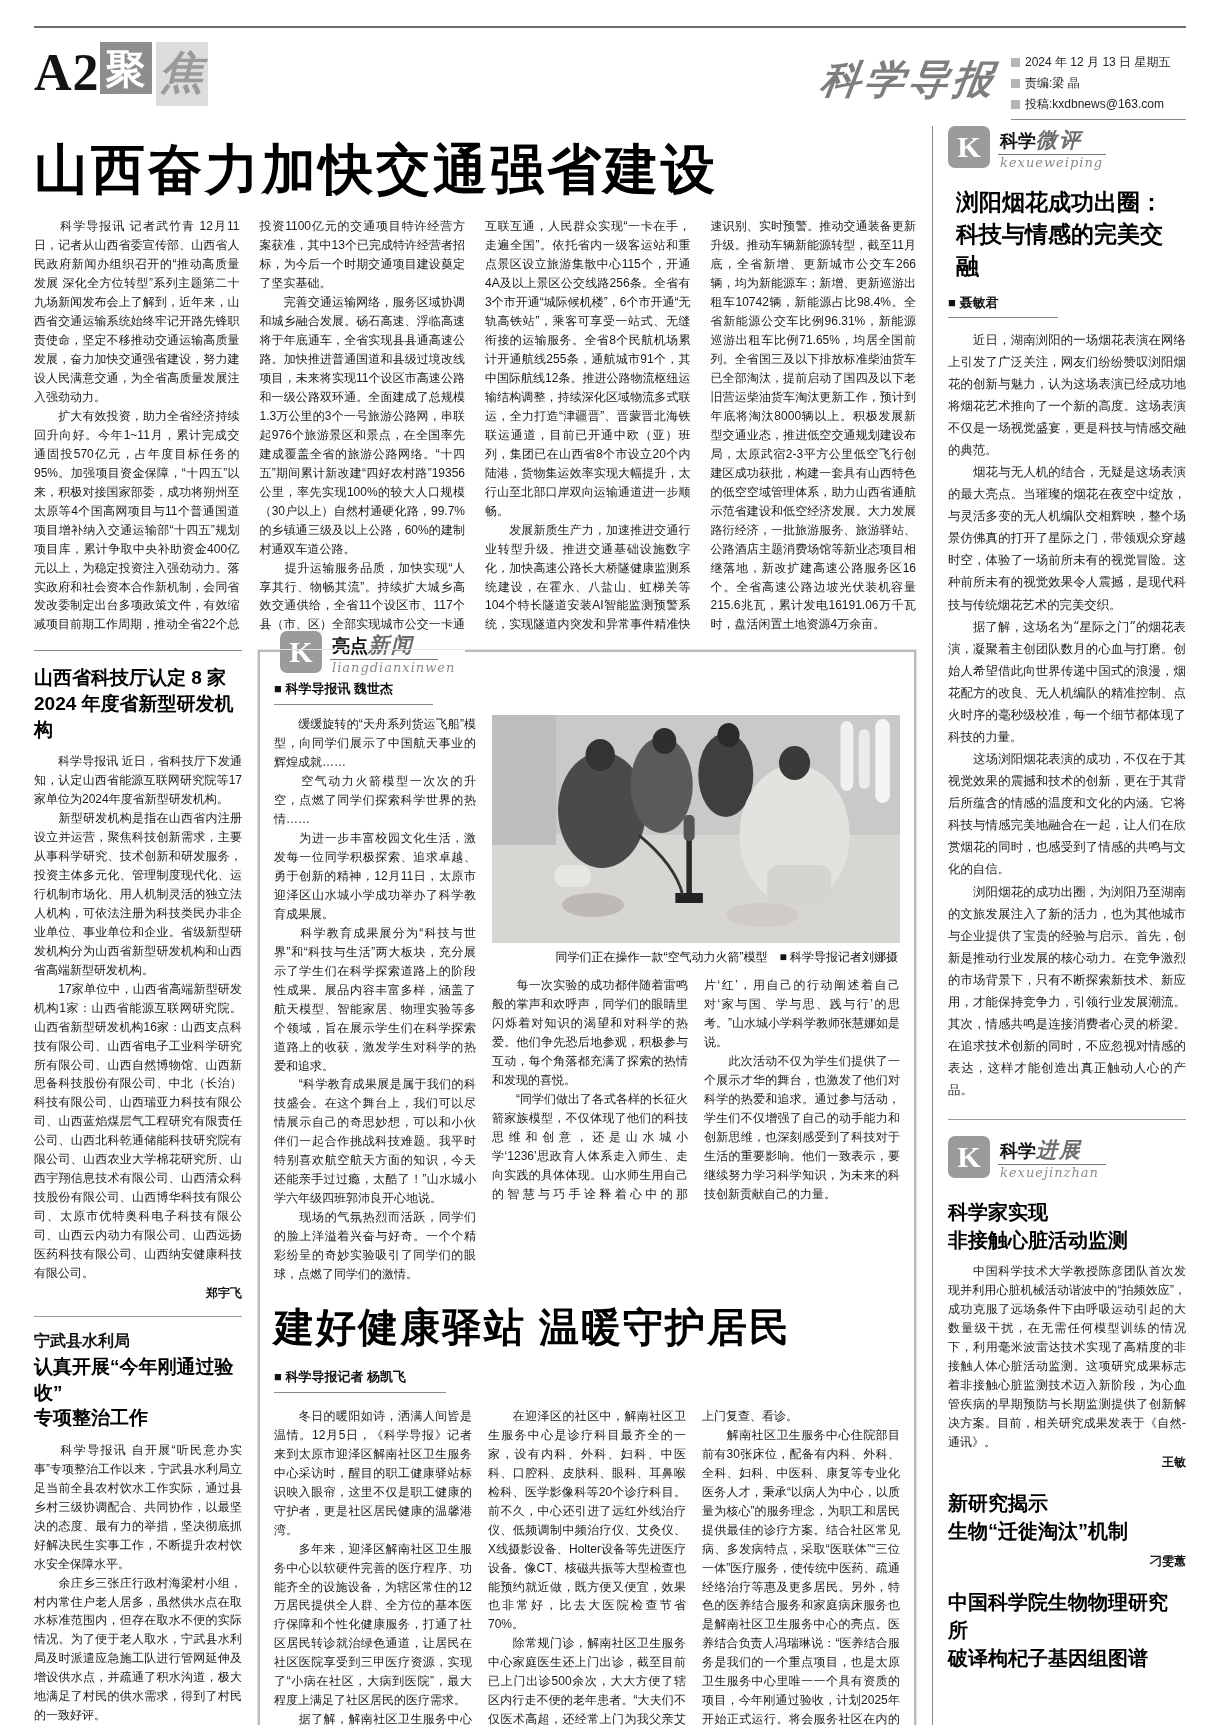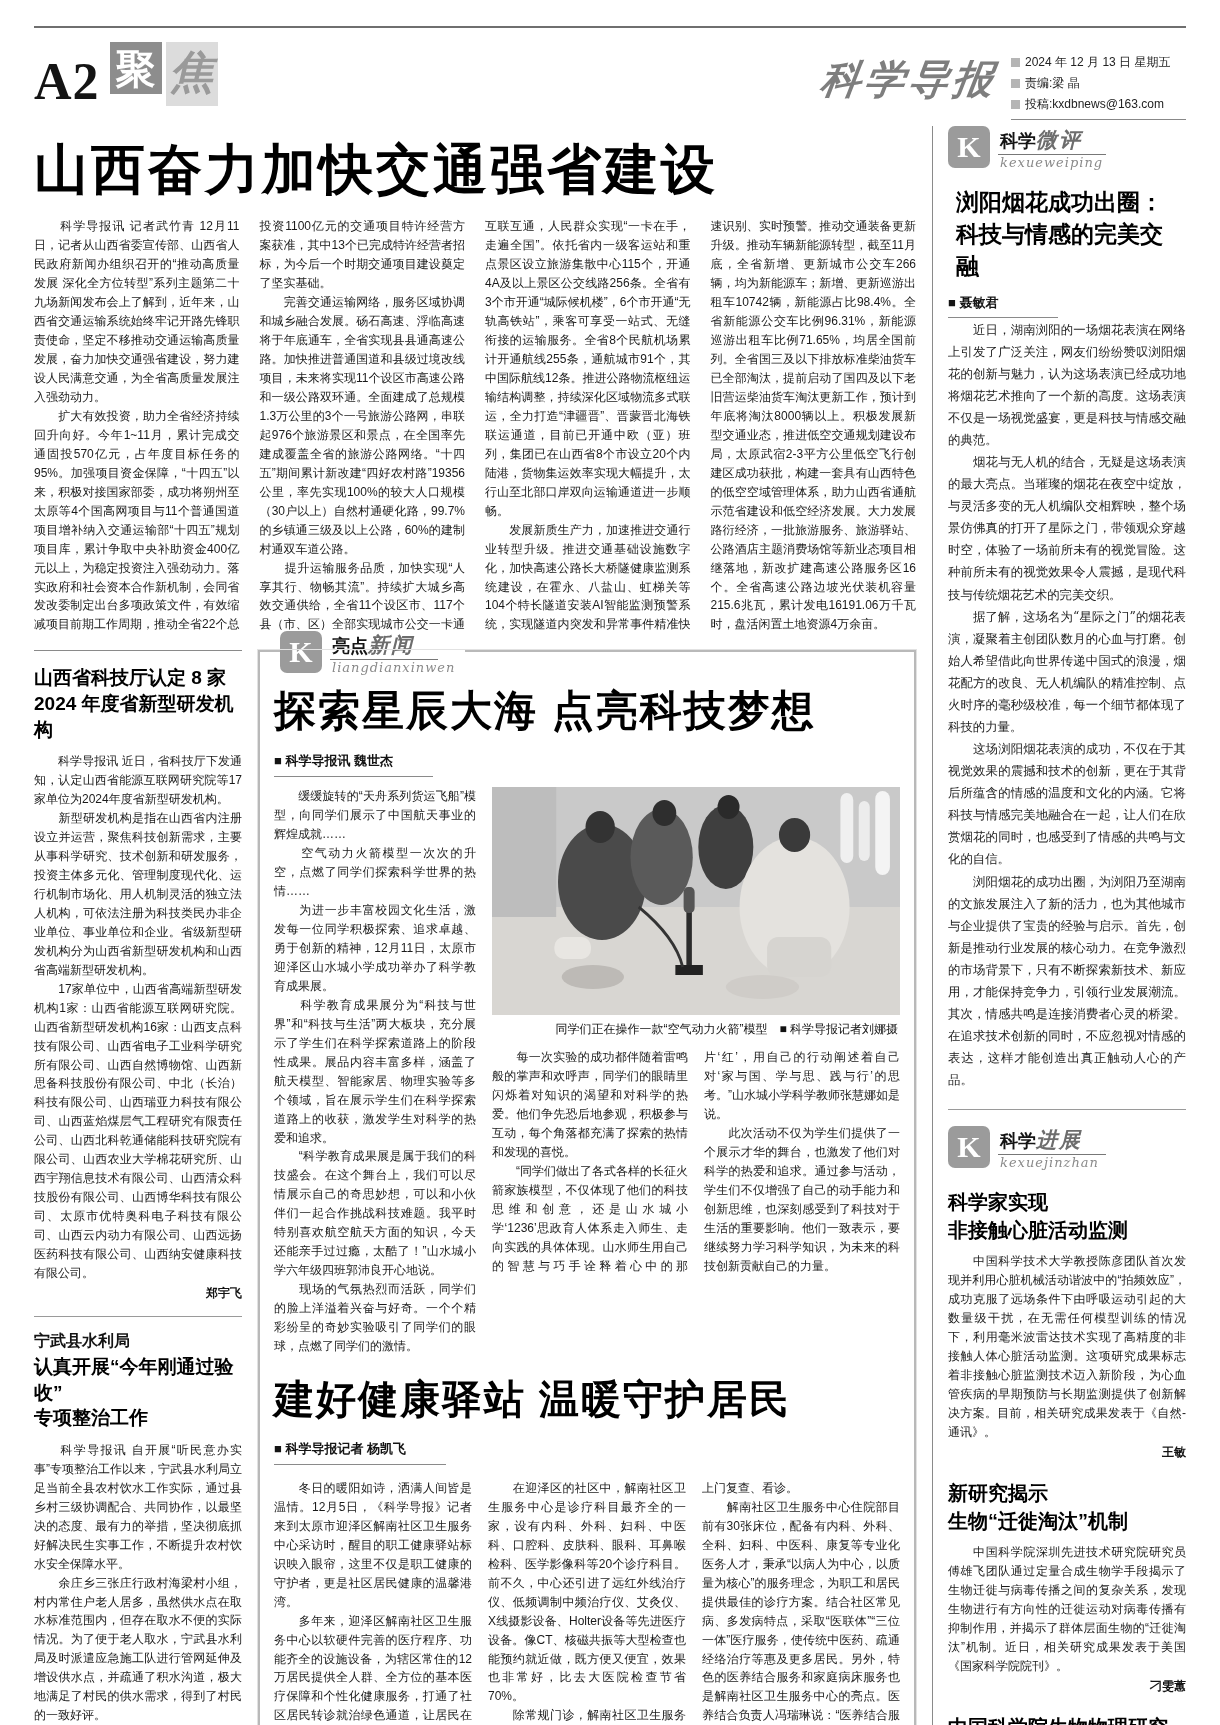--- a/index.html
+++ b/index.html
@@ -1,20 +1,20 @@
 <!DOCTYPE html>
 <html><head>
 <meta charset="utf-8">
 <style>
   html,body{margin:0;padding:0;background:#e9e9e9;font-family:"Liberation Sans","DejaVu Sans",sans-serif;color:#141414;}
   .page{width:1220px;height:1725px;background:#fff;margin:0 auto;box-sizing:border-box;padding:26px 34px 0;overflow:hidden;position:relative;}
   .toprule{border-top:2px solid #6f6f6f;margin-bottom:12px;}
   
   .hdr{display:flex;justify-content:space-between;align-items:flex-start;height:86px;}
-  .hdr-left{display:flex;align-items:flex-end;gap:10px;}
+  .hdr-left{display:flex;align-items:center;}
   .page-num{font-family:"Liberation Serif","DejaVu Serif",serif;font-size:52px;font-weight:bold;line-height:.95;letter-spacing:1px;}
   .seclogo{display:flex;gap:4px;margin-top:2px;}
   .seclogo .c1{display:inline-block;width:52px;height:52px;background:#8d8d8d;color:#fff;font-size:40px;font-weight:900;text-align:center;line-height:54px;}
   .seclogo .c2{display:inline-block;width:52px;height:64px;background:#dcdcdc;color:#9a9a9a;font-family:"DejaVu Serif",serif;font-style:italic;font-size:44px;font-weight:bold;text-align:center;line-height:60px;}
   .hdr-right{display:flex;align-items:flex-start;gap:14px;margin-top:12px;}
   .paper-name{font-family:"DejaVu Serif","Liberation Serif",serif;font-style:italic;font-weight:bold;font-size:40px;color:#7e7e7e;letter-spacing:4px;transform:skewX(-8deg);}
   .hdr-meta{font-size:12px;line-height:1.75;color:#222;border-bottom:1px solid #888;padding-bottom:4px;min-width:175px;}
   .hdr-meta .row{display:flex;align-items:center;gap:5px;}
   .sq{display:inline-block;width:9px;height:9px;background:#b5b5b5;flex:none;}
   
@@ -50,21 +50,21 @@
   .art1-right{flex:1;min-width:0;}
   .photo{width:100%;height:228px;background:#cfcfcf;overflow:hidden;}
   .photo svg{display:block;width:100%;height:100%;}
   .caption{font-size:12px;text-align:right;padding:6px 2px 10px;color:#111;}
   .two-col{column-count:2;column-gap:16px;}
   .three-col{column-count:3;column-gap:16px;margin-top:4px;}
   .art2{margin-top:16px;}
   .art2 h2{font-size:40px;font-weight:900;letter-spacing:2px;margin:4px 0 12px;color:#000;}
   
   .sb-art h2{font-size:23px;font-weight:900;line-height:1.4;margin:16px 8px 10px;white-space:pre-line;color:#000;}
-  .sb-byline{display:inline-block;font-size:13px;font-weight:bold;border-bottom:1px solid #8a8a8a;padding:0 60px 5px 0;margin-bottom:1px;}
+  .sb-byline{display:inline-block;font-size:13px;font-weight:bold;border-bottom:1px solid #8a8a8a;padding:0 60px 5px 0;margin-bottom:11px;}
   .serif-body{font-family:"DejaVu Serif","Liberation Serif",serif;font-size:12.4px;line-height:1.78;text-align:justify;white-space:pre-line;color:#222;}
   .sb-divider{border-top:1px solid #9a9a9a;margin:18px 0 0;}
   .sb-item h3{font-size:20px;font-weight:900;line-height:1.4;margin:18px 0 8px;white-space:pre-line;color:#000;}
   .sb-item .body-text{font-size:12px;}
   .sb-badge{margin-top:16px;}
 </style>
 </head>
 <body>
 
 <div class="page">
@@ -137,21 +137,20 @@
           <div class="hlbox">
             <div class="kbadge">
               <span class="kbox">K</span>
               <span>
                 <span class="bt"><span>亮点</span><span class="script">新闻</span></span>
                 <div class="py">liangdianxinwen</div>
               </span>
             </div>
 
             <article>
-              <h2 class="hl-h2">探索星辰大海  点亮科技梦想</h2>
               <div><span class="byline">■ 科学导报讯 魏世杰</span></div>
               <div class="art1-flex">
                 <div class="art1-left body-text">　　缓缓旋转的“天舟系列货运飞船”模型，向同学们展示了中国航天事业的辉煌成就……
 　　空气动力火箭模型一次次的升空，点燃了同学们探索科学世界的热情……
 　　为进一步丰富校园文化生活，激发每一位同学积极探索、追求卓越、勇于创新的精神，12月11日，太原市迎泽区山水城小学成功举办了科学教育成果展。
 　　科学教育成果展分为“科技与世界”和“科技与生活”两大板块，充分展示了学生们在科学探索道路上的阶段性成果。展品内容丰富多样，涵盖了航天模型、智能家居、物理实验等多个领域，旨在展示学生们在科学探索道路上的收获，激发学生对科学的热爱和追求。
 　　“科学教育成果展是属于我们的科技盛会。在这个舞台上，我们可以尽情展示自己的奇思妙想，可以和小伙伴们一起合作挑战科技难题。我平时特别喜欢航空航天方面的知识，今天还能亲手过过瘾，太酷了！”山水城小学六年级四班郭沛良开心地说。
 　　现场的气氛热烈而活跃，同学们的脸上洋溢着兴奋与好奇。一个个精彩纷呈的奇妙实验吸引了同学们的眼球，点燃了同学们的激情。</div>
                 <div class="art1-right">
                   <div class="photo">
@@ -237,21 +236,20 @@
 
         <article class="sb-item">
           <h3>科学家实现
 非接触心脏活动监测</h3>
           <div class="body-text">　　中国科学技术大学教授陈彦团队首次发现并利用心脏机械活动谐波中的“拍频效应”，成功克服了远场条件下由呼吸运动引起的大数量级干扰，在无需任何模型训练的情况下，利用毫米波雷达技术实现了高精度的非接触人体心脏活动监测。这项研究成果标志着非接触心脏监测技术迈入新阶段，为心血管疾病的早期预防与长期监测提供了创新解决方案。目前，相关研究成果发表于《自然-通讯》。</div>
           <span class="sig">王敏</span>
         </article>
         <article class="sb-item">
           <h3>新研究揭示
 生物“迁徙淘汰”机制</h3>
-          <div class="body-text">　　中国科学院深圳先进技术研究院研究员傅雄飞团队通过定量合成生物学手段揭示了生物迁徙与病毒传播之间的复杂关系，发现生物进行有方向性的迁徙运动对病毒传播有抑制作用，并揭示了群体层面生物的“迁徙淘汰”机制。近日，相关研究成果发表于美国《国家科学院院刊》。</div>
           <span class="sig">刁雯蕙</span>
         </article>
         <article class="sb-item">
           <h3>中国科学院生物物理研究所
 破译枸杞子基因组图谱</h3>
 
         </article>
 
       </section>
     </aside>

